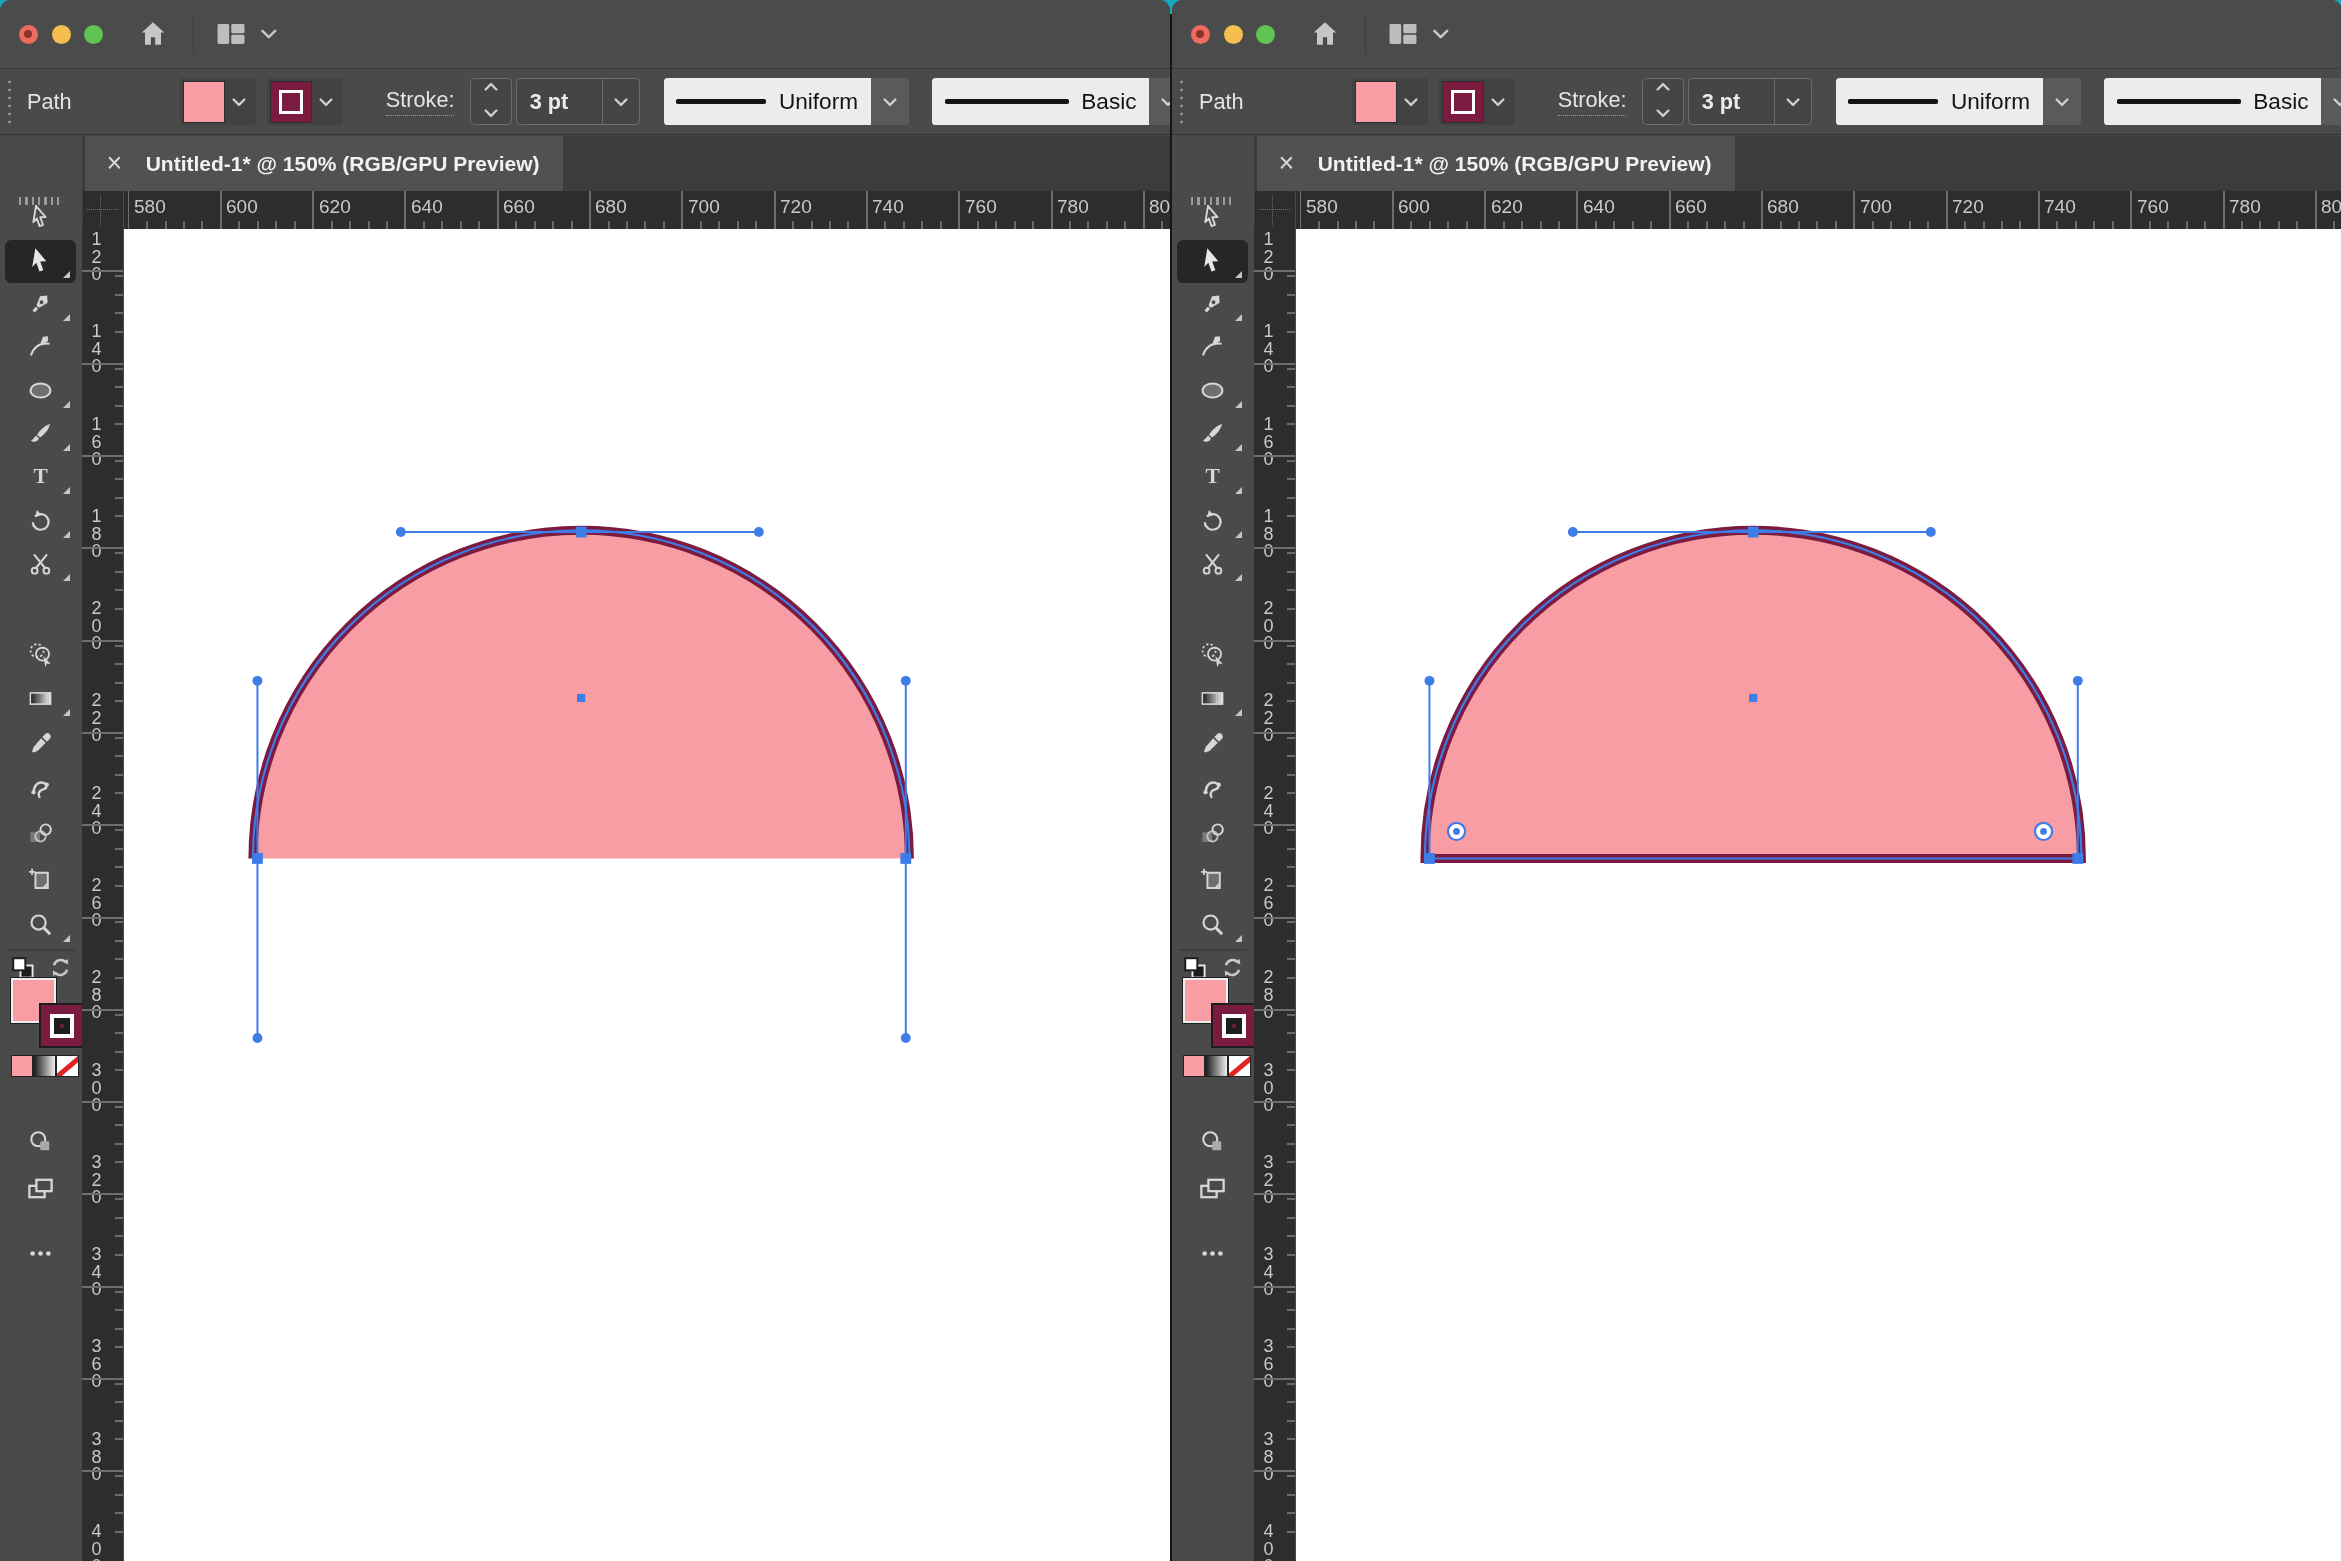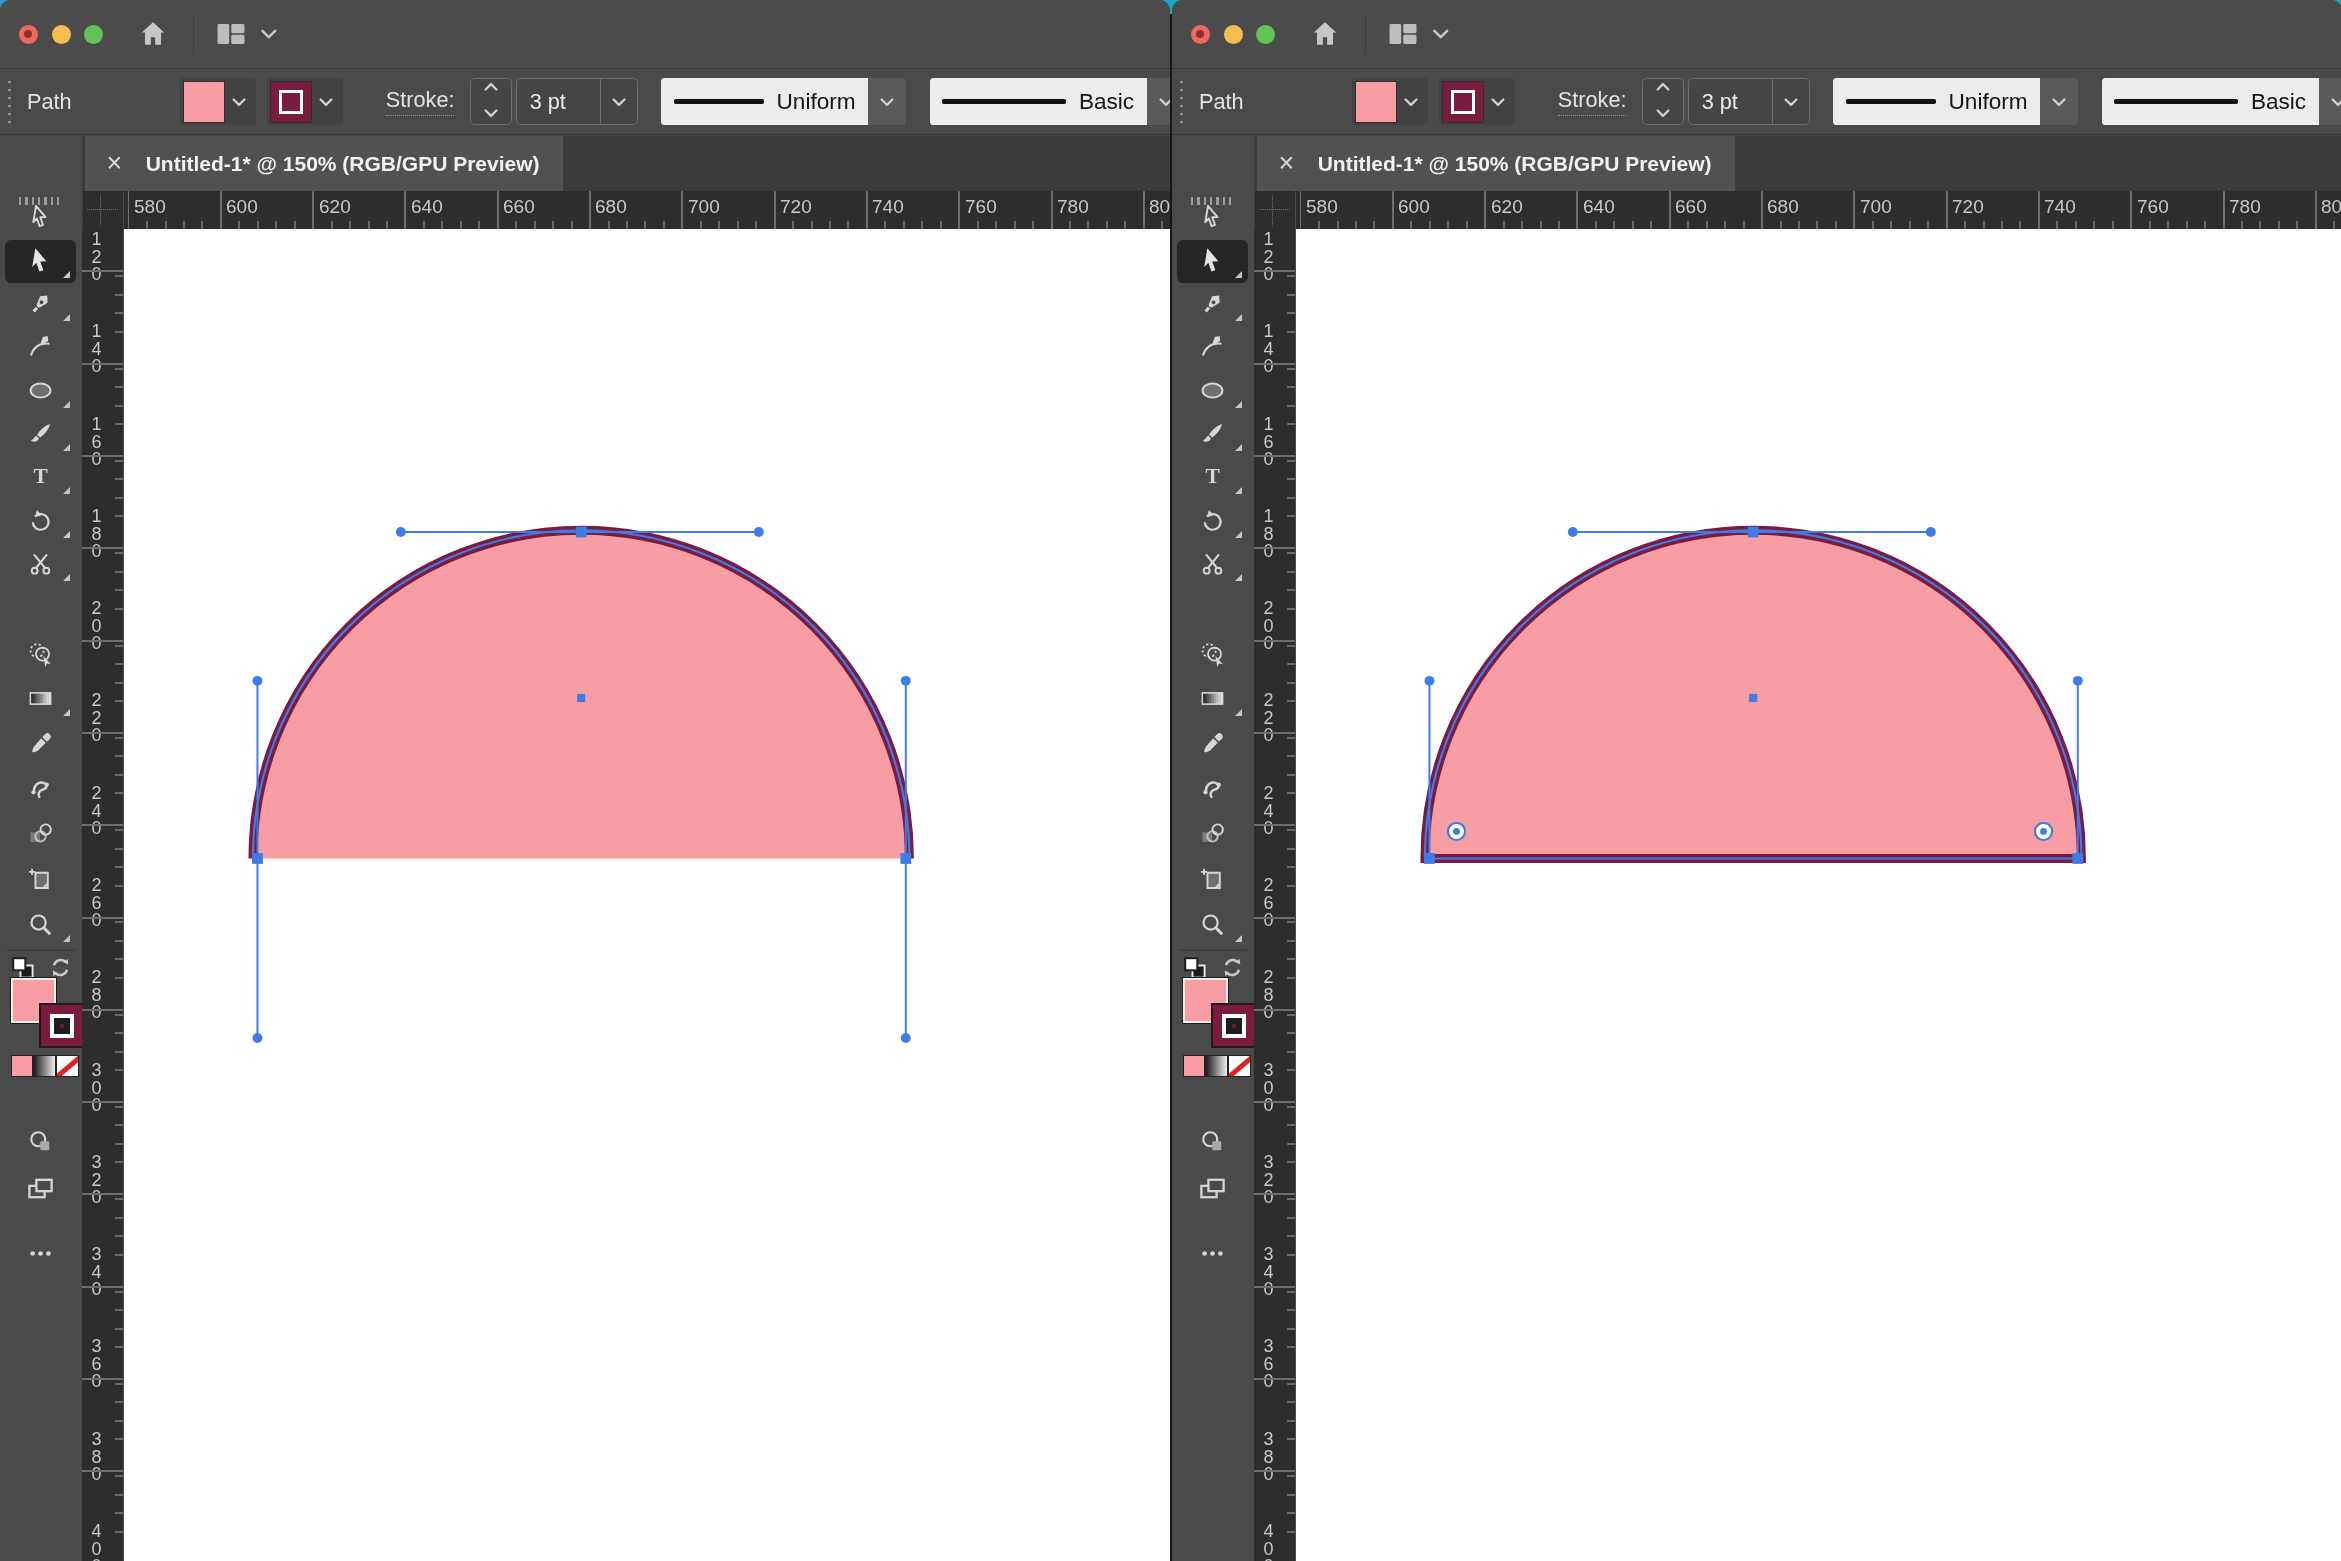--- a/index.html
+++ b/index.html
@@ -24,21 +24,21 @@
     background:radial-gradient(circle,#8f8f8f 1.4px,transparent 1.6px);background-size:5.4px 8px;background-repeat:repeat-y;}
   .cb-label{color:#e4e4e4;font-size:21.7px;flex:none;}
   .cb-label.first{margin-left:14.4px;}
   .dotted{border-bottom:1.8px dotted #9a9a9a;padding-bottom:1.8px;}
   .swgroup{display:flex;align-items:center;background:#424242;border-radius:3.6px;padding:2.7px 3.6px;flex:none;}
   .fillsw{width:40px;height:40px;background:#f89da3;border:0.9px solid #2e2e2e;display:inline-block;}
   .strokesw{width:40px;height:40px;background:#7c1b40;border:0.9px solid #2e2e2e;display:inline-flex;align-items:center;justify-content:center;}
   .strokesw .inner{width:18px;height:18px;border:3.6px solid #ffffff;outline:2.7px solid #7c1b40;display:inline-block;}
   .chevcell{width:27px;display:inline-flex;justify-content:center;}
   .stepper{width:40px;height:45px;border:1.8px solid #6d6d6d;border-radius:4.5px;display:flex;flex-direction:column;align-items:center;justify-content:center;gap:3.6px;flex:none;background:#454545;}
-  .field{height:45px;border:1.8px solid #6d6d6d;border-radius:4.5px;display:flex;align-items:center;flex:none;background:#454545;margin-left:3.6px;}
+  .field{height:45px;border:1.8px solid #6d6d6d;border-radius:4.5px;display:flex;align-items:center;flex:none;background:#454545;margin-left:3.6px;font-weight:bold;}
   .field .val{color:#ececec;font-size:21.7px;padding:0 34px 0 12.6px;}
   .field .fchev{border-left:1.8px solid #6d6d6d;height:100%;display:flex;align-items:center;justify-content:center;width:36px;}
   .lightsel{height:47px;background:#ececec;border-radius:3.6px 0 0 3.6px;display:flex;align-items:center;flex:none;padding:0 12.6px;}
   .pline{height:4.5px;background:#141414;border-radius:1.8px;display:inline-block;flex:none;}
   .pline.uniform{width:90px;}
   .pline.basic{width:124px;}
   .lightsel .seltext{color:#141414;font-size:22.6px;margin-left:12.6px;}
   .selchev{height:47px;width:38px;background:#5a5a5a;border-radius:0 3.6px 3.6px 0;display:flex;align-items:center;justify-content:center;flex:none;margin-right:0;}
   
   .panelhead{position:absolute;left:0;top:136px;width:82px;height:55px;background:#474747;border-bottom:1.8px solid #3a3a3a;display:flex;align-items:center;}

